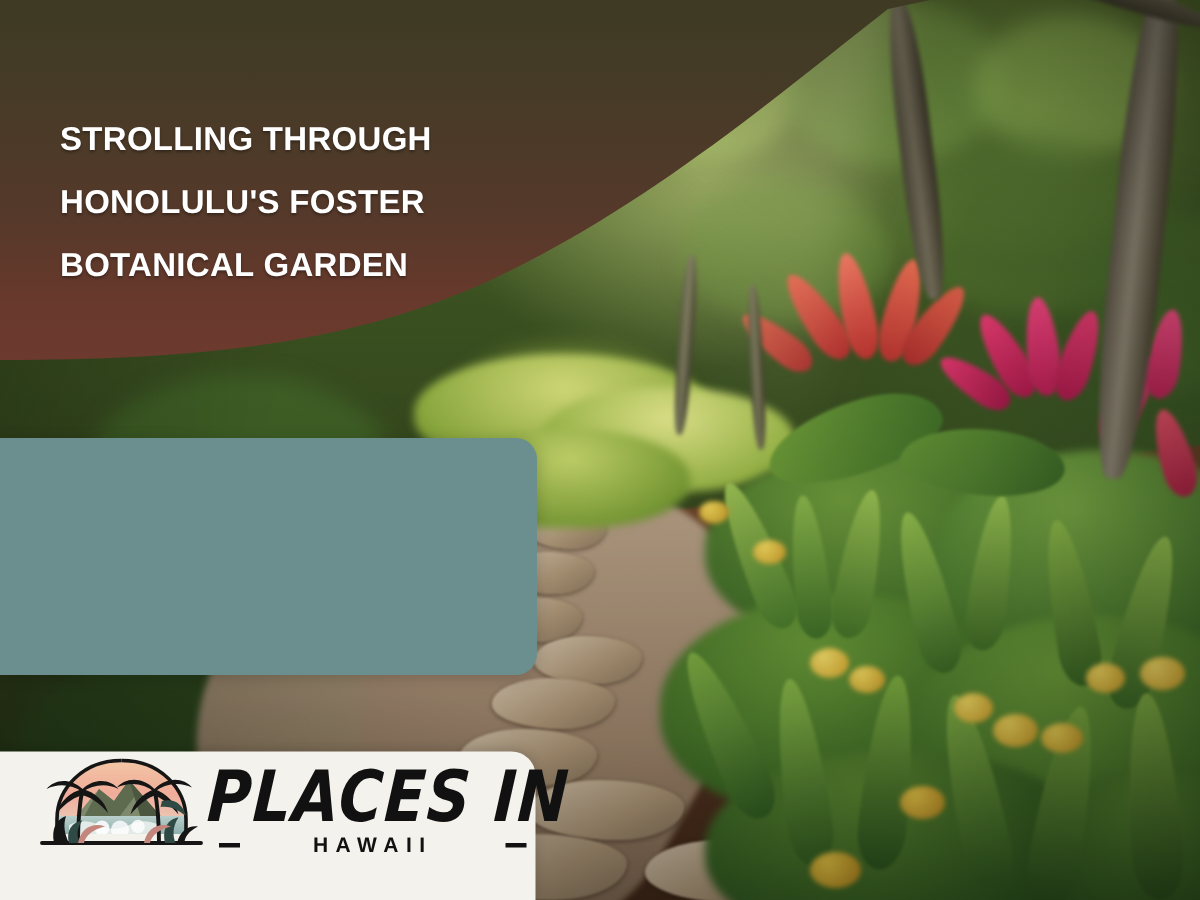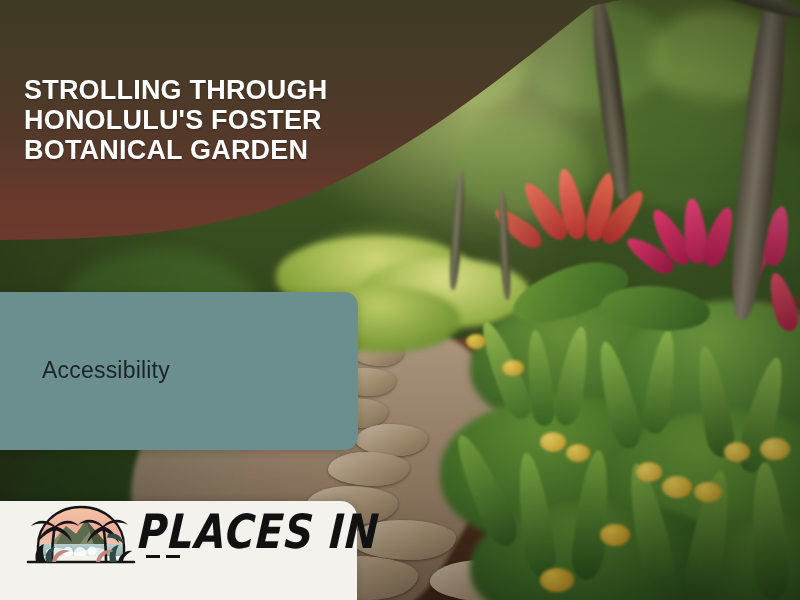--- a/index.html
+++ b/index.html
@@ -82,22 +82,22 @@
 
   
   .header-overlay{
     position:absolute;left:0;top:0;width:620px;height:246px;
     
     clip-path: path("M0,0 L620,0 L592,6 C520,62 430,140 320,190 C232,228 140,240 0,240 Z");
     background:linear-gradient(180deg,#3e3a23 0%,#453b26 22%,#55392a 58%,#68392c 82%,#6d3a2e 100%);
   }
 
   .headline{
-    position:absolute;left:24px;top:57px;width:340px;
-    color:#ffffff;font-weight:bold;font-size:27px;line-height:30px;
+    position:absolute;left:40px;top:57px;width:340px;
+    color:#ffffff;font-weight:bold;font-size:22px;line-height:42px;
     letter-spacing:.2px;text-transform:uppercase;
     text-shadow:0 1px 2px rgba(0,0,0,.35);
   }
 
   
   .subtitle-panel{
     position:absolute;left:0;top:292px;width:358px;height:158px;
     background:#6b8f8f;
     border-radius:0 14px 14px 0;
     box-shadow:0 2px 10px rgba(0,0,0,.18);
@@ -236,21 +236,20 @@
 
     <div class="layer sunshaft"></div>
     <div class="layer vignette"></div>
   </div>
 
   <div class="header-overlay"></div>
 
   <h1 class="headline">Strolling Through Honolulu's Foster Botanical Garden</h1>
 
   <div class="subtitle-panel"></div>
-  <div class="subtitle-text">Accessibility</div>
 
   <div class="logo-card"></div>
 
   <div class="logo-mark">
     <svg viewBox="0 0 118 66" width="118" height="66" aria-hidden="true">
       <defs>
         <clipPath id="arch">
             <path d="M59 3 C85 3 102 22 102 42 L102 52 L16 52 L16 42 C16 22 33 3 59 3 Z"></path>
           </clipPath>
         <linearGradient id="sky" x1="0" y1="0" x2="0" y2="1">
@@ -302,17 +301,18 @@
       <path d="M74 58 C76 48 84 44 92 47 C84 49 79 53 78 58 Z" fill="#c4867c"></path>
       <path d="M96 58 C98 50 104 46 110 47 C104 50 101 54 101 58 Z" fill="#151515"></path>
       <path d="M86 30 C94 28 100 32 102 40 C96 35 90 33 85 34 Z" fill="#2f4a44"></path>
     </svg>
   </div>
 
   <div class="logo-word">PLACES IN</div>
 
   <div class="logo-sub">
     <span class="dash"></span>
+    <span class="word">HAWAII</span>
     <span class="dash"></span>
   </div>
 
 
 </div>
 
 </body></html>

